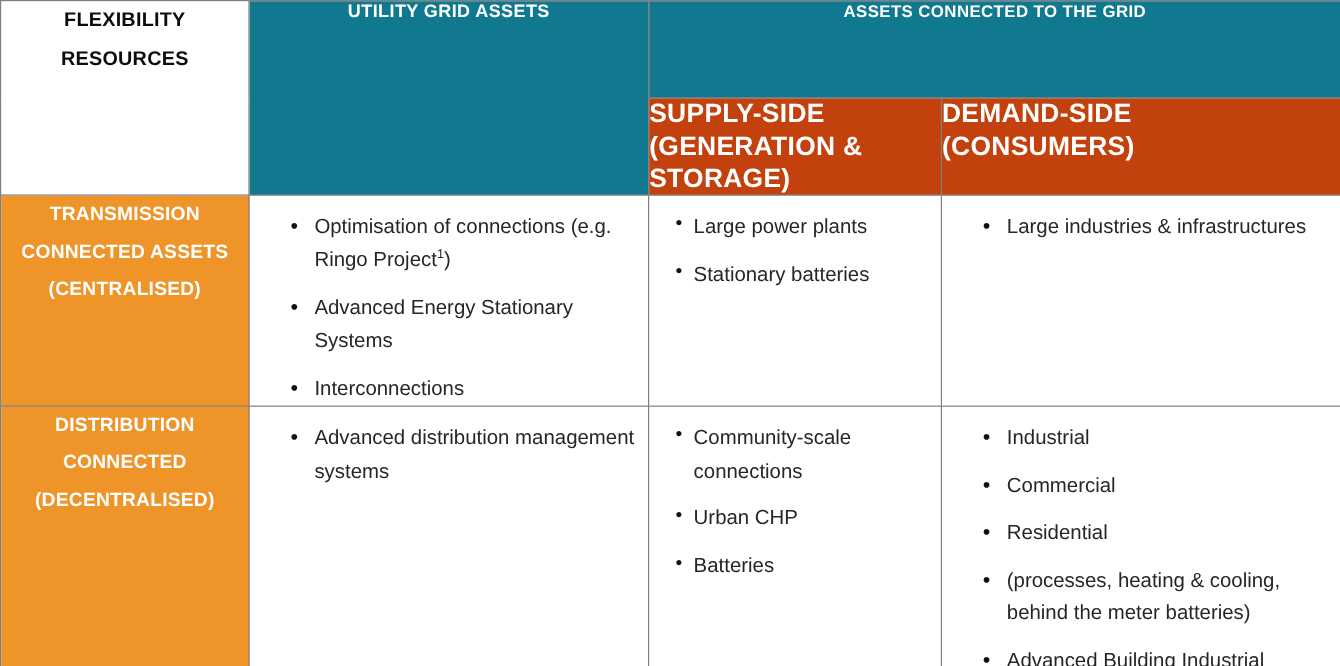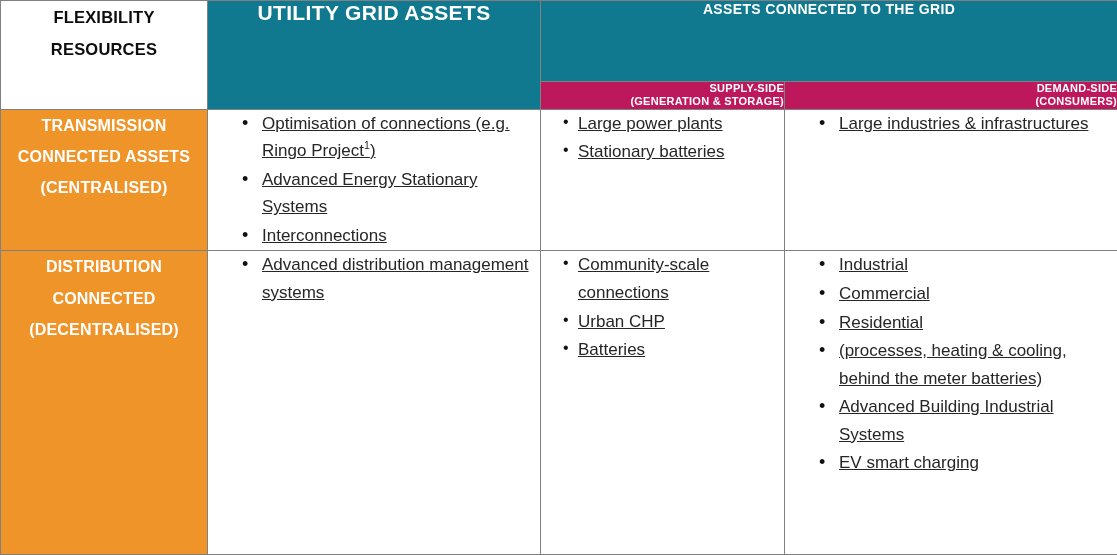--- a/index.html
+++ b/index.html
@@ -49,44 +49,44 @@
     padding: 4px 6px;
   }
   .hdr-flex .ln { display: block; }
 
   .hdr-teal {
     background: #10798f;
     color: #ffffff;
     text-align: center;
     vertical-align: middle;
     font-weight: bold;
-    font-size: 21px;
+    font-size: 15px;
     letter-spacing: 0.35px;
     padding: 4px 8px;
   }
 
   .hdr-teal-top {
     background: #10798f;
     color: #ffffff;
     text-align: center;
     vertical-align: middle;
     font-weight: bold;
     font-size: 14px;
     letter-spacing: 0.35px;
     padding: 4px 8px;
     height: 80px;
   }
 
   .hdr-blue {
-    background: #be185d;
-    color: #ffffff;
-    text-align: right;
-    vertical-align: middle;
-    font-weight: bold;
-    font-size: 11px;
+    background: #c2410c;
+    color: #ffffff;
+    text-align: left;
+    vertical-align: middle;
+    font-weight: bold;
+    font-size: 22px;
     letter-spacing: 0.25px;
     line-height: 1.22;
     padding: 4px 6px;
   }
   .hdr-blue .ln { display: block; }
 
   
   .row-label {
     background: #ef9429;
     color: #ffffff;
@@ -113,23 +113,22 @@
   ul.bullets {
     margin: 0;
     padding: 0 0 0 34px;
     list-style: none;
   }
   ul.bullets.tight {
     padding-left: 22px;
   }
   ul.bullets li {
     position: relative;
-    margin: 0 0 1px 0;
+    margin: 12px 0 1px 0;
     padding-left: 20px;
-    text-decoration: underline;
   }
   ul.bullets.tight li {
     padding-left: 15px;
   }
   ul.bullets li::before {
     content: "\2022";
     position: absolute;
     left: 0;
     top: -1px;
     font-size: 18px;

